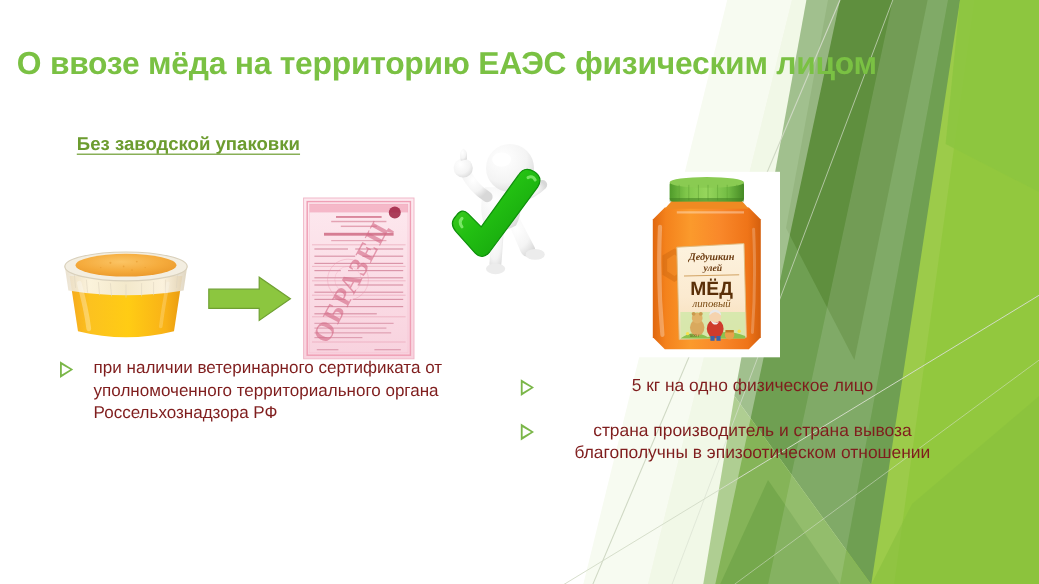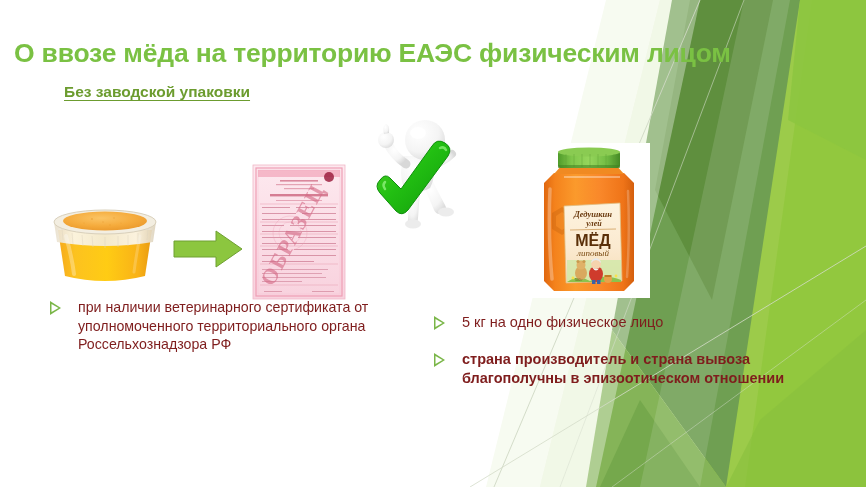--- a/index.html
+++ b/index.html
@@ -44,21 +44,21 @@
   
   .col-head {
     position: absolute;
     font-size: 15.5px;
     font-weight: bold;
     color: #6c9c2f;
     text-decoration: underline;
     text-underline-offset: 3px;
     white-space: nowrap;
   }
-  #head-left  { left: 64px;  top: 83px; text-decoration: underline; }
+  #head-left  { left: 64px;  top: 112px; text-decoration: underline; }
   #head-right { left: 505px; top: 101px; }
 
   
   .media { position: absolute; }
 
   
   #honey-tub { left: 46px; top: 196px; width: 118px; height: 88px; }
 
   
   #flow-arrow { left: 172px; top: 229px; width: 72px; height: 40px; }
@@ -77,22 +77,22 @@
   #bullets-left  { left: 48px;  top: 298px; width: 330px; }
   #bullets-right { left: 432px; top: 313px; width: 360px; }
 
   .bullet-item {
     position: relative;
     padding-left: 30px;
     font-size: 14.2px;
     line-height: 18.5px;
     color: #7f1d1d;
   }
-  #bullets-right .bullet-item { font-size: 14.5px; line-height: 19.5px; }
-  #bullets-right .bullet-item + .bullet-item { margin-top: 17px; font-weight: bold; }
+  #bullets-right .bullet-item { font-size: 14.5px; line-height: 19.5px; text-align: center; }
+  #bullets-right .bullet-item + .bullet-item { margin-top: 17px; }
 
   .bullet-marker {
     position: absolute;
     left: 2px;
     top: 3px;
     width: 0;
     height: 0;
     border-left: 11px solid #7ab648;
     border-top: 7px solid transparent;
     border-bottom: 7px solid transparent;

